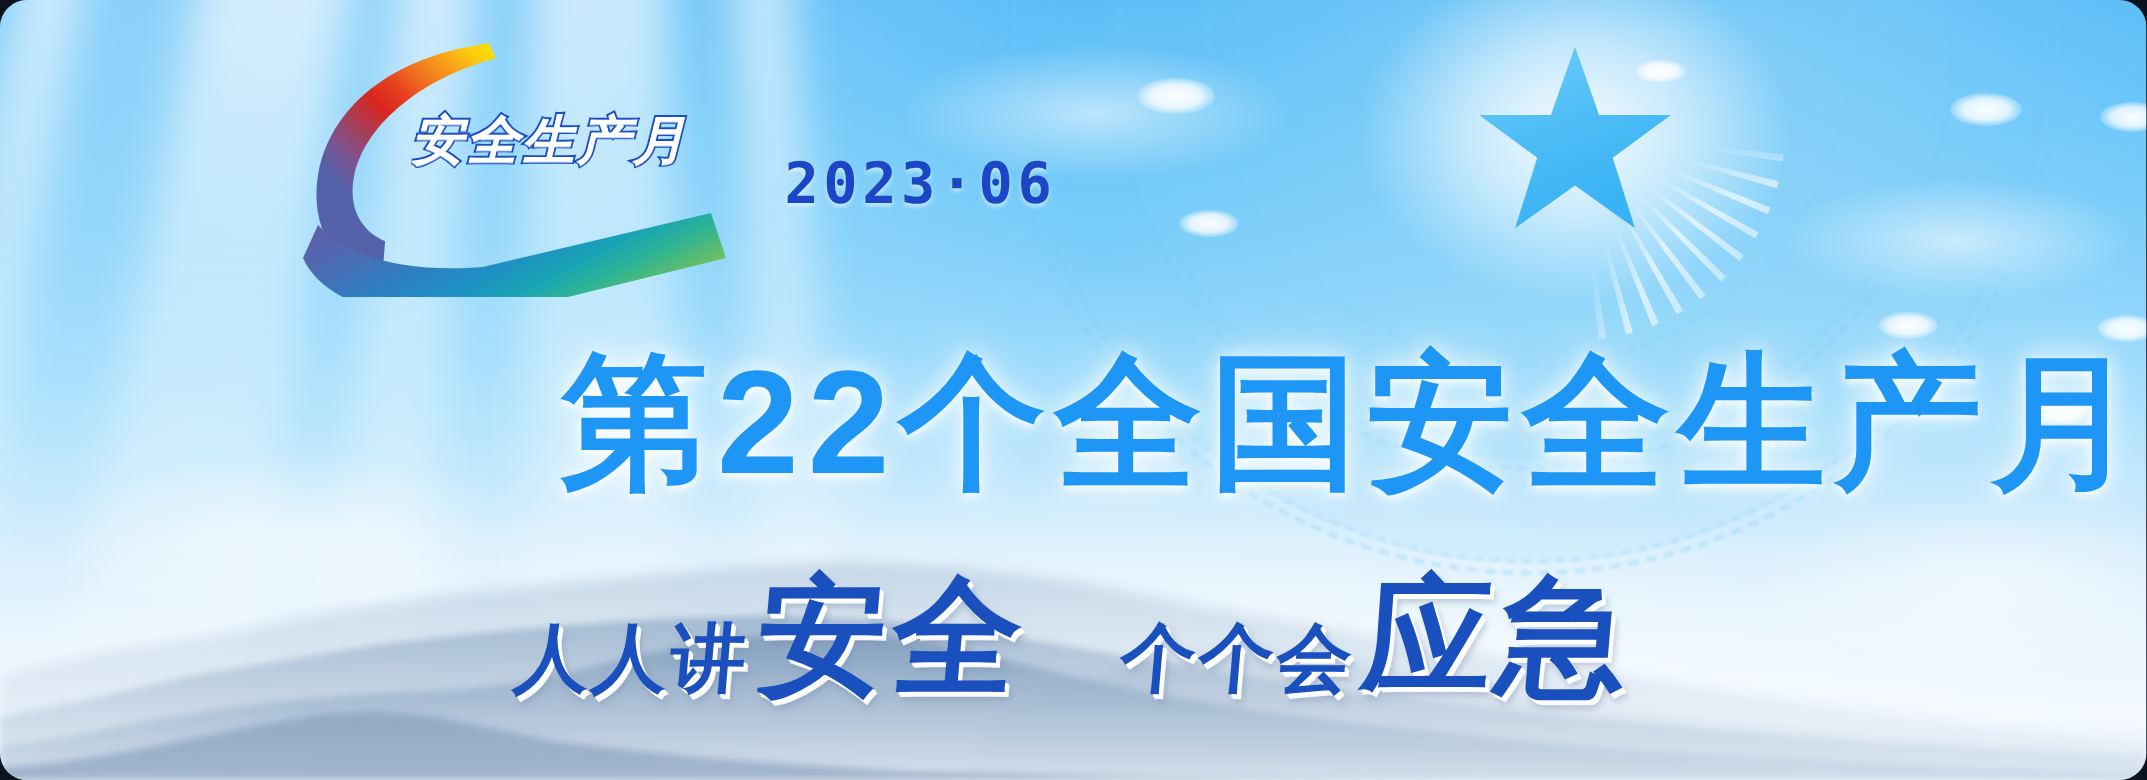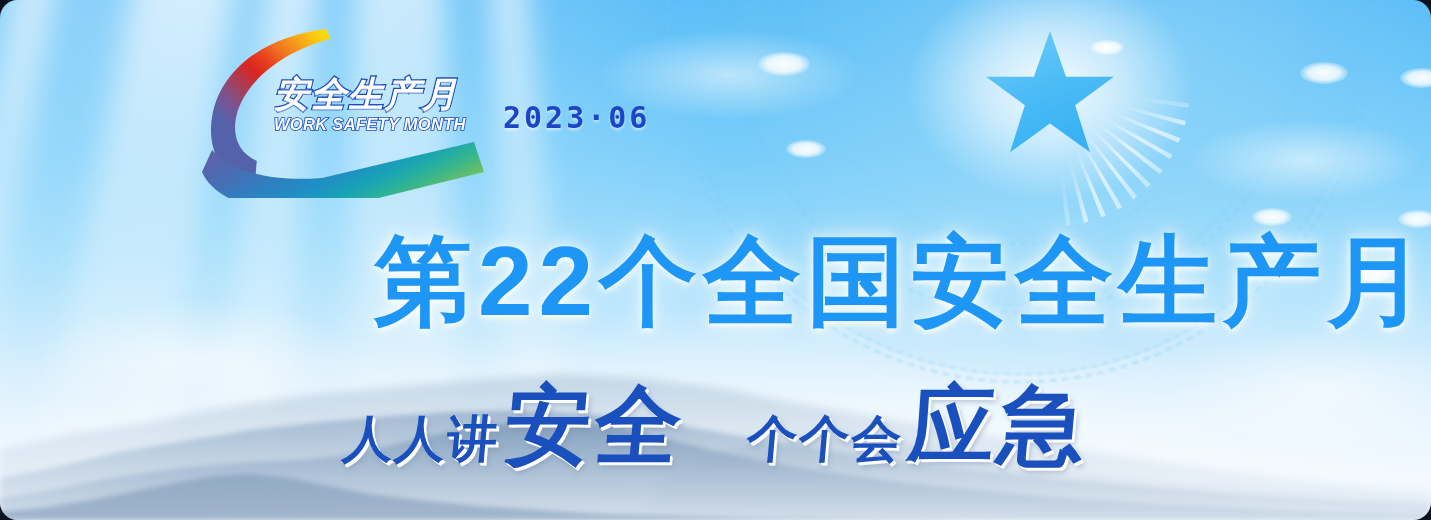--- a/index.html
+++ b/index.html
@@ -102,23 +102,23 @@
     font-size:16.5px;font-weight:bold;font-style:italic;letter-spacing:.3px;
     color:#ffffff;
     -webkit-text-stroke:1.7px #1b4fc0;
     paint-order:stroke fill;
     line-height:1;
     white-space:nowrap;
   }
 
   
   .date{
-    position:absolute;left:503px;top:103px;
+    position:absolute;left:523px;top:103px;
     font-family:"DejaVu Sans Mono","Liberation Mono",monospace;
-    font-size:30px;font-weight:bold;
+    font-size:38px;font-weight:bold;
     letter-spacing:3px;
     color:#1b47c6;
     line-height:1;
     text-shadow:0 2px 3px rgba(255,255,255,.55);
     white-space:nowrap;
   }
 
   
   .title{
     position:absolute;left:0;right:0;top:232px;
@@ -391,21 +391,20 @@
           C 30,140 70,150 120,146
           L 272,110
           L 282,140
           L 120,180
           C 60,186 12,168 0,140
           Z" transform="translate(6,4)"></path>
       </svg>
     </div>
     <div class="logo-text">
       <div class="logo-cn">安全生产月</div>
-      <div class="logo-en">WORK SAFETY MONTH</div>
     </div>
   </div>
 
   <div class="date">2023·06</div>
 
   <div class="title">第22个全国安全生产月</div>
 
   <div class="slogan">
     <div class="sl-group">
       <span class="sl-sm">人人讲</span>

